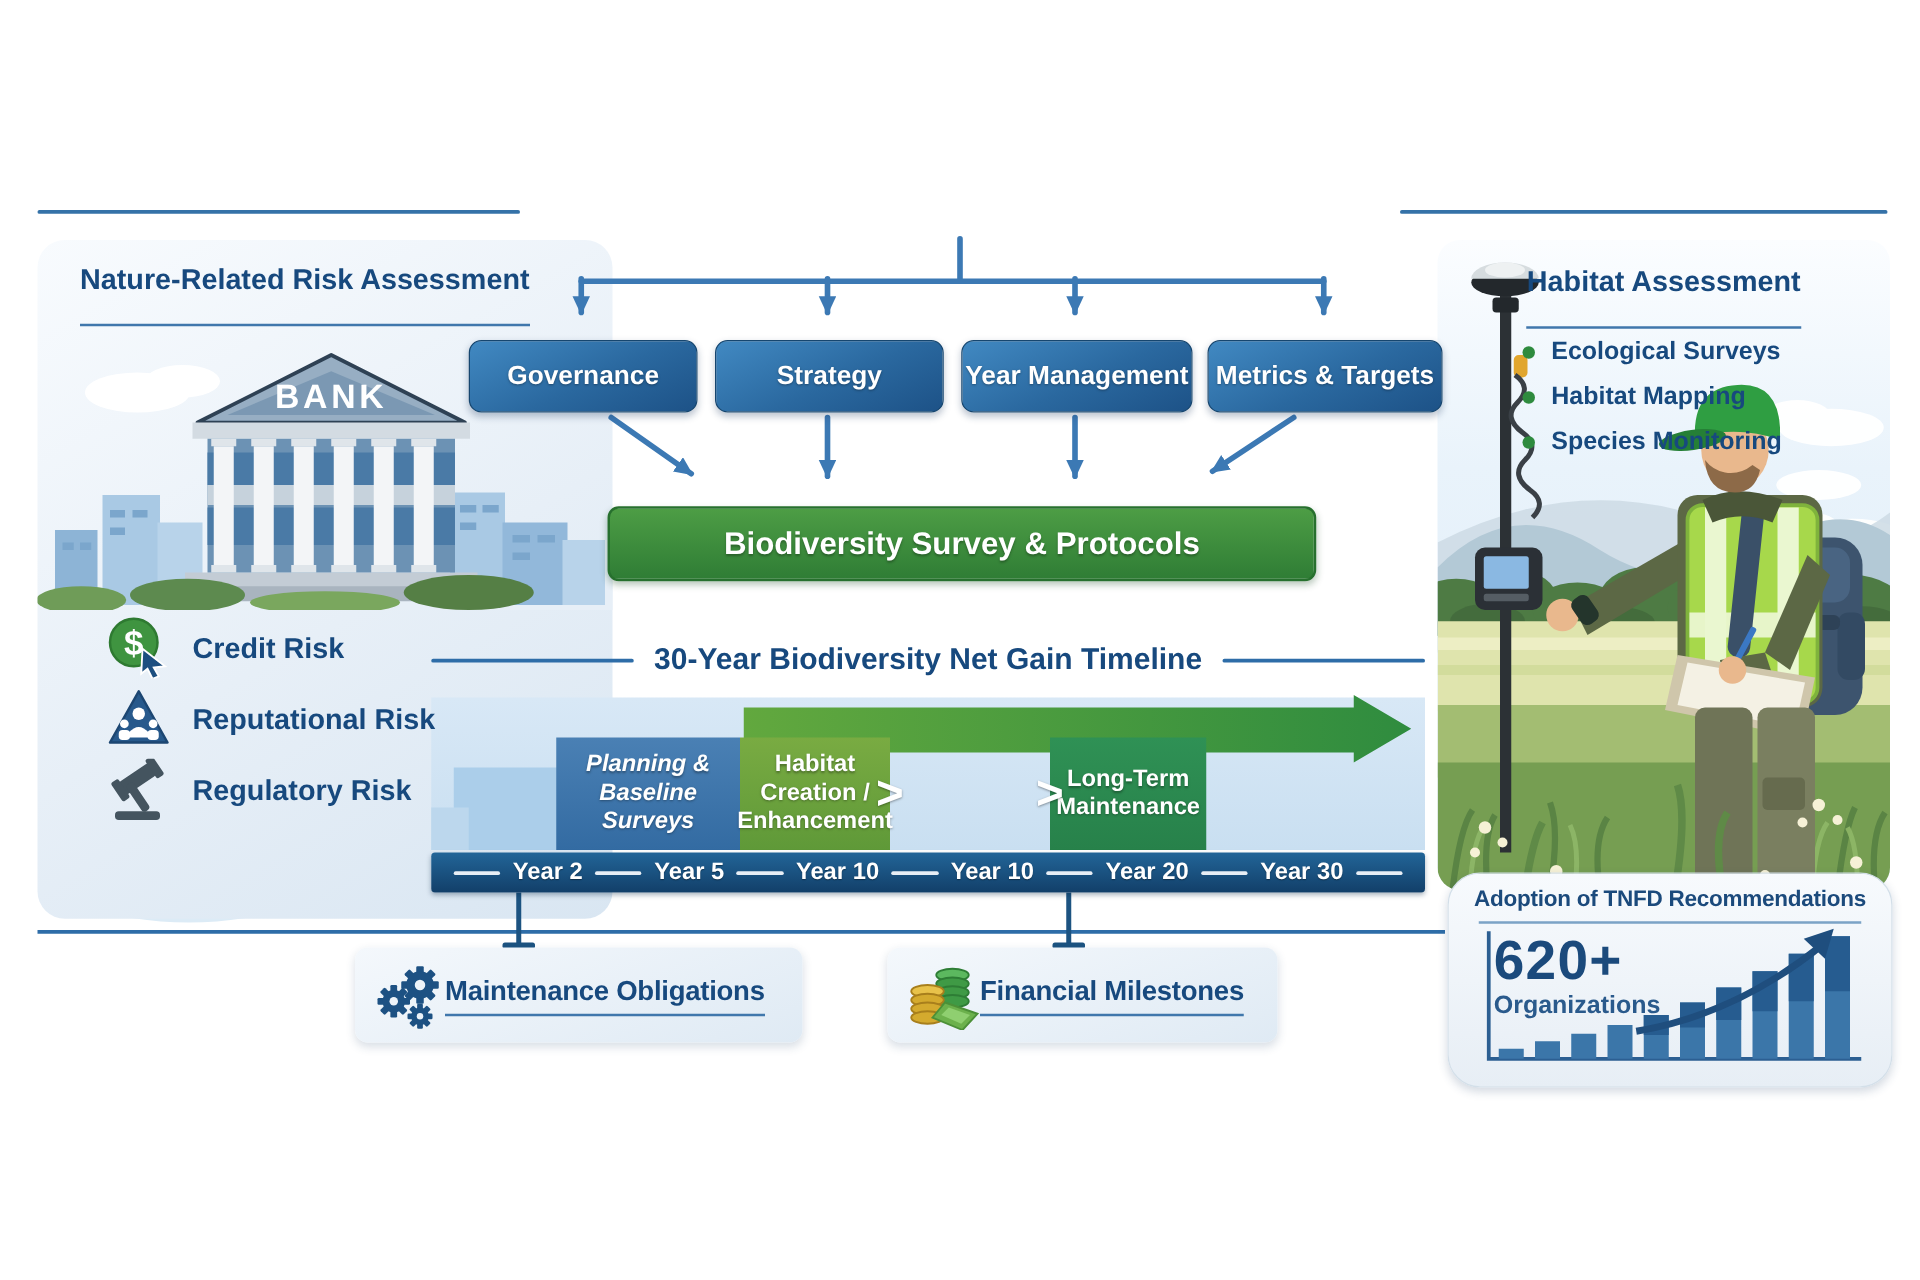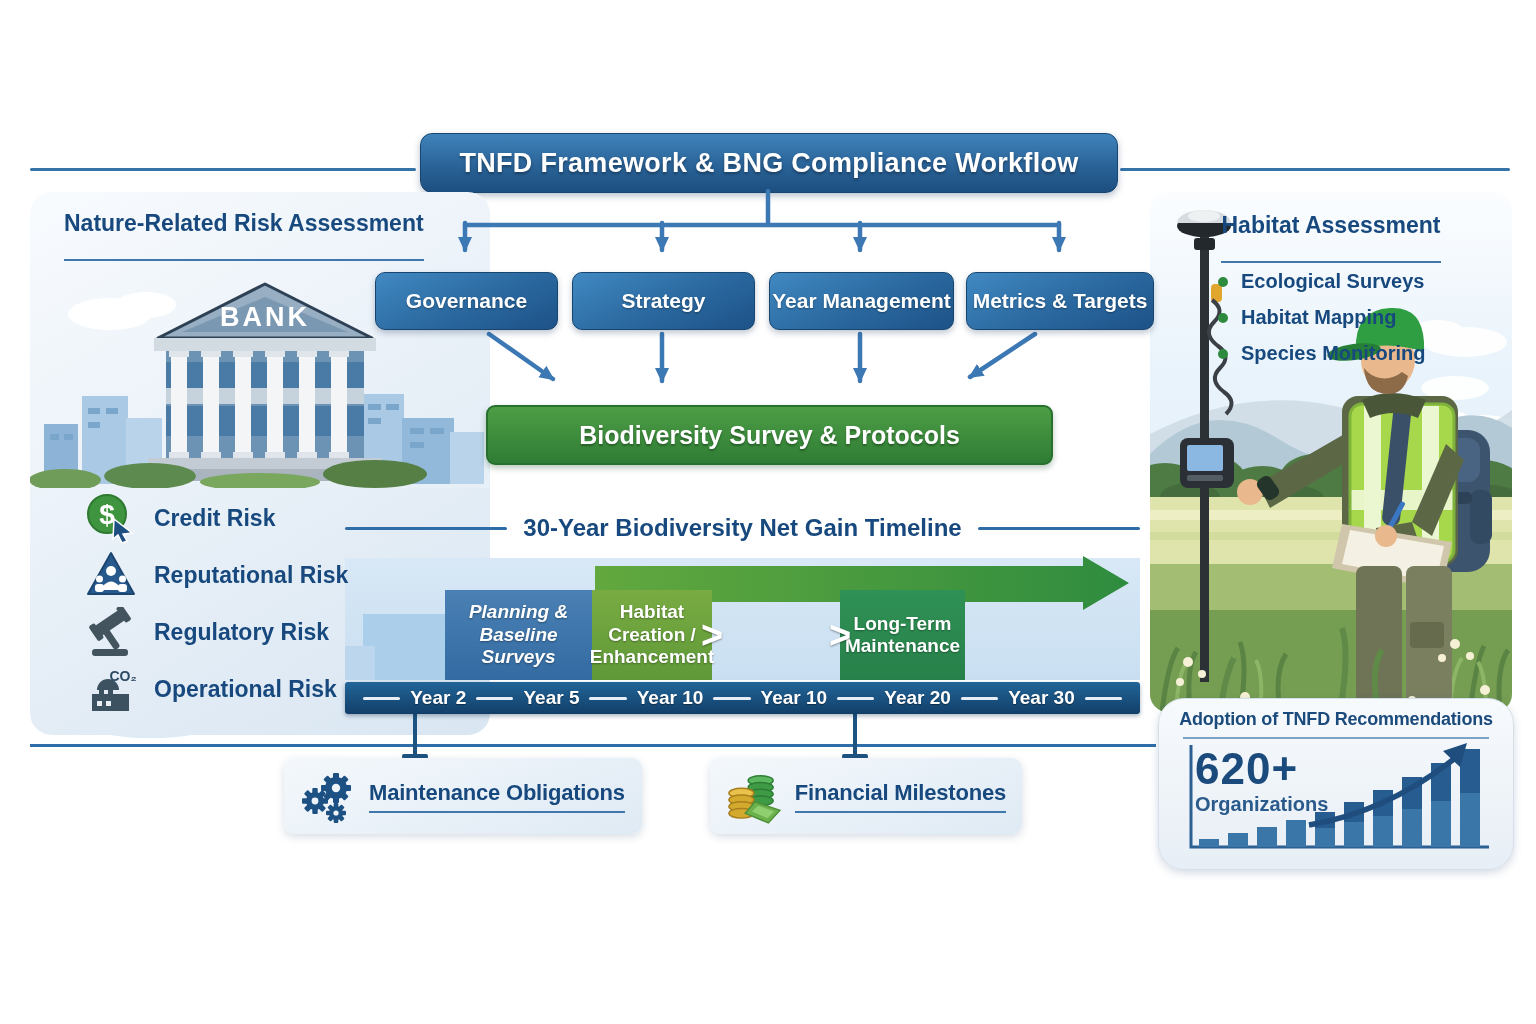--- a/index.html
+++ b/index.html
@@ -69,21 +69,21 @@
   .year-bar .ylabel{color:#fff;font-size:19px;font-weight:bold;white-space:nowrap;text-shadow:0 1px 1px rgba(0,0,0,.4);}
   .year-bar .ydash{flex:1;height:3px;background:#e8eef5;margin:0 10px;border-radius:2px;}
 
   .mid-divider{position:absolute;left:30px;top:744px;width:1126px;height:3px;background:#2e6da8;z-index:1;}
   .stem{position:absolute;width:4px;height:44px;top:714px;background:#1c5381;z-index:2;}
   .stem-cap{position:absolute;width:26px;height:5px;top:754px;background:#1c5381;border-radius:2px;z-index:2;}
 
   
   .info-box{position:absolute;top:758px;height:76px;border-radius:10px;
     background:linear-gradient(160deg,#f4f8fc,#dfeaf4);box-shadow:0 3px 8px rgba(40,70,110,.18);
-    display:flex;align-items:center;gap:13px;padding:0 16px;box-sizing:border-box;z-index:2;}
+    display:flex;align-items:center;padding:0 16px;box-sizing:border-box;z-index:2;}
   .info-box .lbl{font-size:22px;font-weight:bold;color:#17497e;border-bottom:2.5px solid #4077ac;
     padding-bottom:5px;white-space:nowrap;letter-spacing:-.2px;}
 
   
   .habitat-panel{position:absolute;left:1150px;top:192px;width:362px;height:520px;border-radius:18px;
     background:linear-gradient(180deg,#fbfdff 0%,#e9f3fb 35%,#dcebf7 100%);overflow:hidden;z-index:1;}
   .habitat-scene{position:absolute;left:0;top:0;width:362px;height:520px;z-index:1;}
   .habitat-heading{position:absolute;left:0;top:20px;width:362px;text-align:center;z-index:2;}
   .habitat-bullets{position:absolute;left:68px;top:78px;display:flex;flex-direction:column;gap:13px;z-index:2;}
   .bullet-row{display:flex;align-items:center;gap:13px;}
@@ -102,21 +102,20 @@
   .adoption-stat .unit{font-size:20px;font-weight:bold;color:#2a5a8c;margin-top:2px;}
   .adoption-chart{position:absolute;left:10px;top:38px;width:334px;height:126px;z-index:2;}
 </style>
 </head>
 <body>
 
 <div class="canvas">
 
   <div class="hline" style="left:30px;top:168px;width:386px;"></div>
   <div class="hline" style="left:1120px;top:168px;width:390px;"></div>
-  <div class="title-banner">TNFD Framework &amp; BNG Compliance Workflow</div>
 
   <svg class="connectors" width="1536" height="1024" viewBox="0 0 1536 1024">
     <defs>
       <marker id="arr" markerWidth="18" markerHeight="16" refX="13" refY="7" orient="auto" markerUnits="userSpaceOnUse">
         <path d="M0,0 L15,7 L0,14 Z" fill="#3c79b4"></path>
       </marker>
     </defs>
     <g stroke="#3c79b4" stroke-width="4.5" fill="none" stroke-linecap="round">
       <path d="M768,191 L768,225"></path>
       <path d="M465,225 L1059,225"></path>
@@ -241,32 +240,20 @@
             <rect x="9" y="10" width="30" height="12" rx="3"></rect>
             <rect x="4" y="7" width="7" height="18" rx="2"></rect>
             <rect x="37" y="7" width="7" height="18" rx="2"></rect>
           </g>
           <rect x="21" y="18" width="7" height="26" rx="3" transform="rotate(-34 24 31)"></rect>
           <rect x="6" y="42" width="36" height="7" rx="3"></rect>
         </g>
       </svg>
       <span class="lbl">Regulatory Risk</span>
     </div>
-    <div class="risk-row">
-      <svg width="50" height="50" viewBox="0 0 50 50">
-        <g fill="#3c5260">
-          <path d="M11,26 a11,11 0 0 1 22,0 Z"></path>
-          <path d="M6,47 V30 h7 v-5 h5 v5 h4 v-7 h5 v7 h16 v17 Z"></path>
-          <rect x="11" y="37" width="5" height="5" fill="#e9eef2"></rect>
-          <rect x="20" y="37" width="5" height="5" fill="#e9eef2"></rect>
-        </g>
-        <text x="37" y="17" font-size="14" font-weight="bold" fill="#2d4a63" text-anchor="middle">CO₂</text>
-      </svg>
-      <span class="lbl">Operational Risk</span>
-    </div>
   </div>
 
   <div class="tl-heading-row">
     <div class="tl-line"></div>
     <div class="tl-heading">30-Year Biodiversity Net Gain Timeline</div>
     <div class="tl-line"></div>
   </div>
 
   <div class="tl-band"></div>
   <div class="tl-step2"></div>

